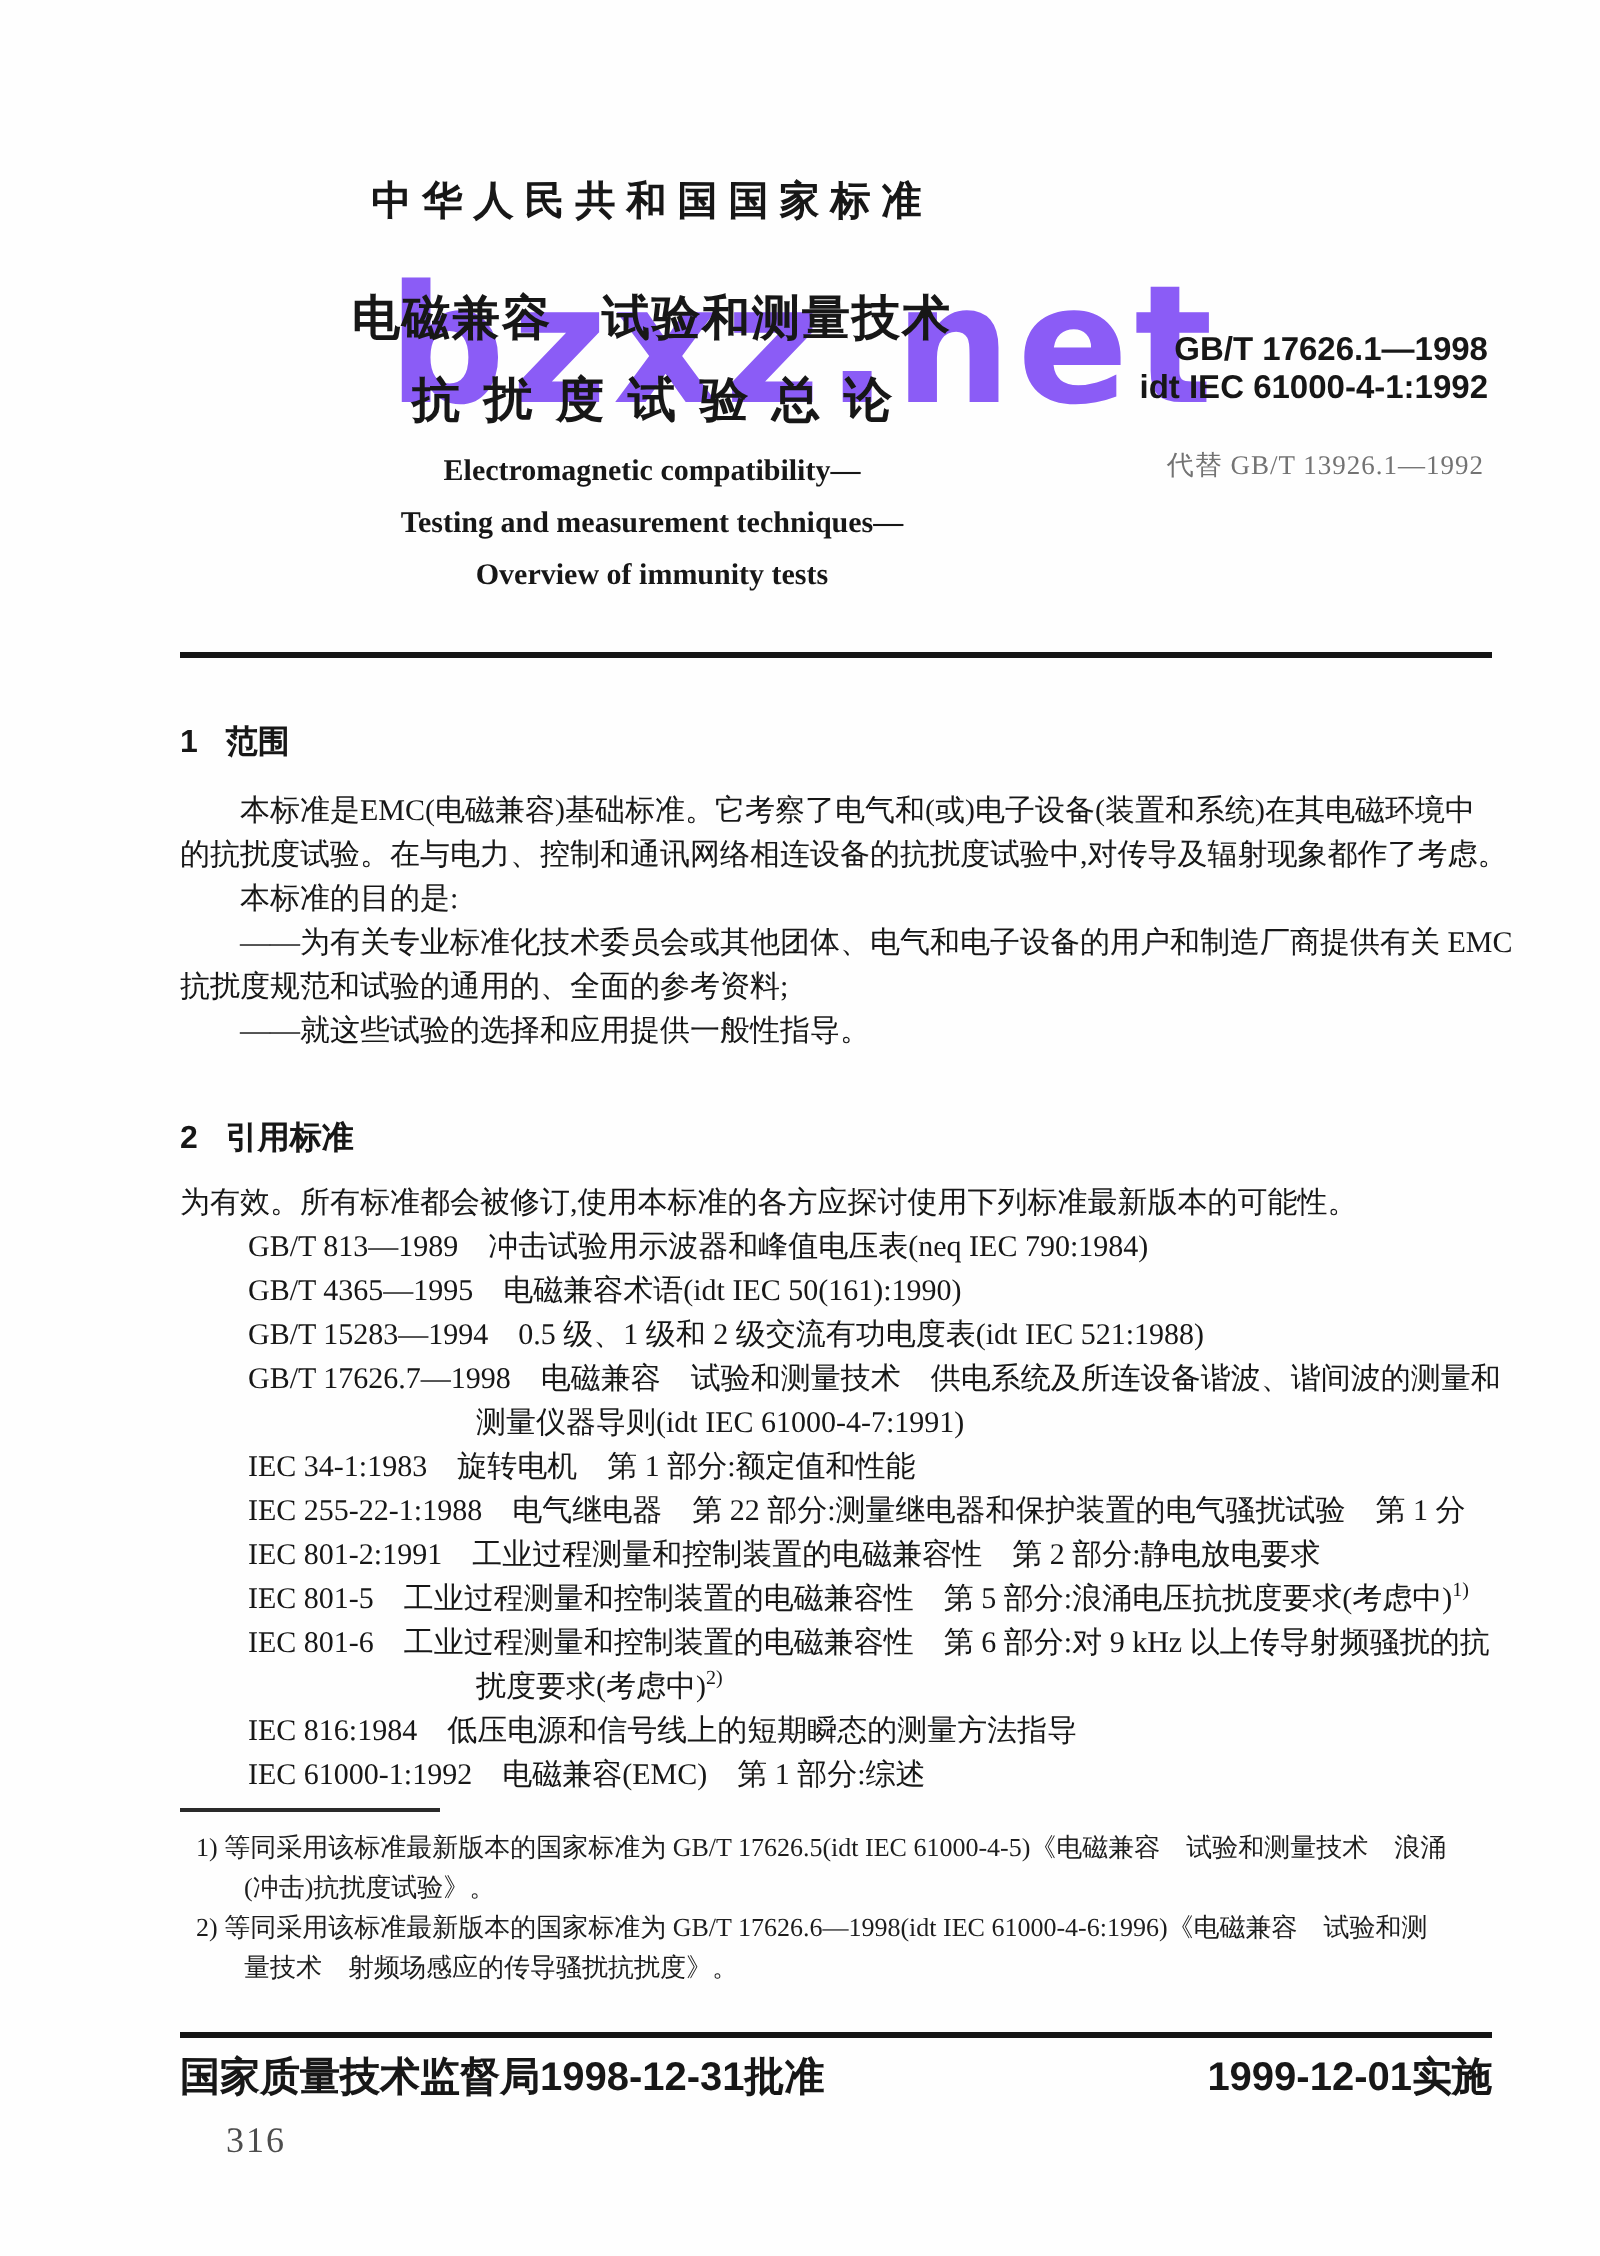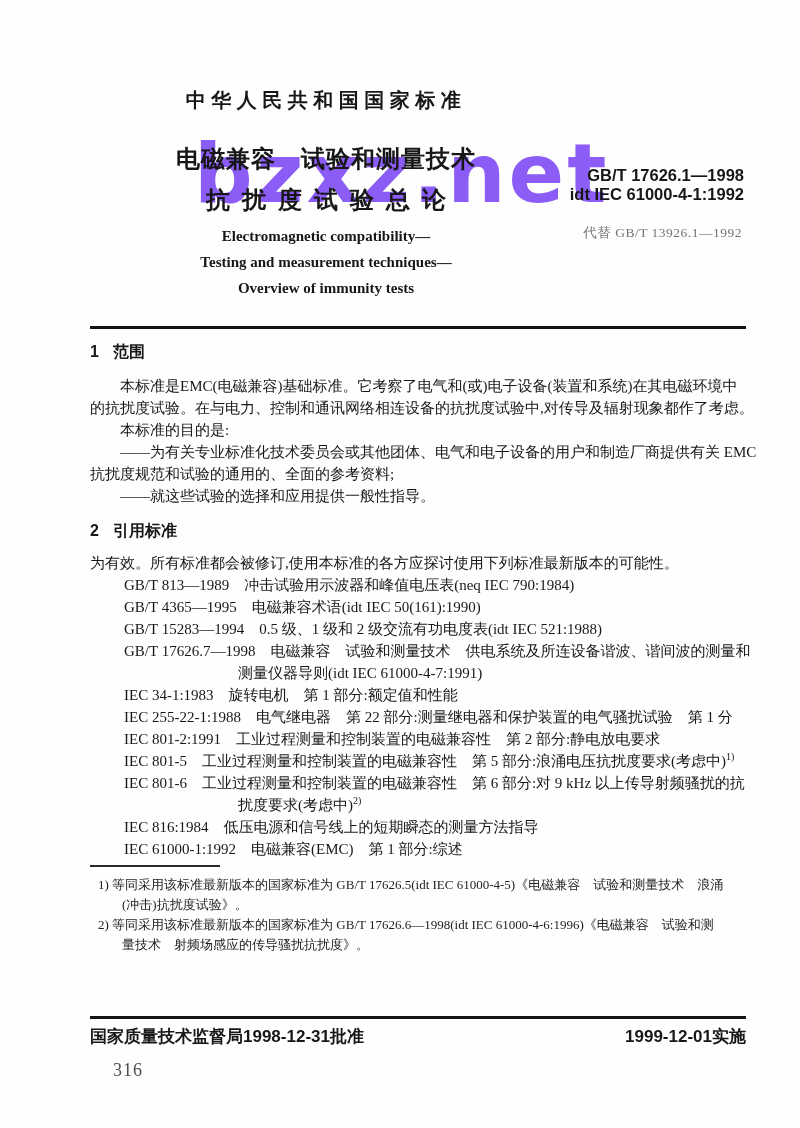--- a/index.html
+++ b/index.html
@@ -66,38 +66,38 @@
   .content{
     position:absolute;top:341px;left:90px;width:660px;
     font-size:15px;line-height:22px;
     z-index:1;
   }
   .sec-heading{
     font-family:"Liberation Sans","DejaVu Sans",sans-serif;
     font-weight:bold;font-size:16px;line-height:22px;
     margin:0;
   }
-  .sec-heading.first{margin-top:0;margin-bottom:12px;}
-  .sec-heading.second{margin-top:13px;margin-bottom:10px;}
+  .sec-heading.first{margin-top:20px;margin-bottom:12px;}
+  .sec-heading.second{margin-top:32px;margin-bottom:10px;}
   .sec-num{display:inline-block;margin-right:14px;}
   .line{white-space:nowrap;}
   .ind{padding-left:30px;}
   .ref{padding-left:34px;}
   .ref-cont{padding-left:148px;}
   sup{font-size:10px;line-height:0;}
   .fn-rule{width:130px;height:2px;background:#2a2a2a;margin-top:5px;margin-bottom:8px;}
   .footnotes{font-size:13px;line-height:20px;color:#1d1d1d;}
   .fn-line1{padding-left:8px;white-space:nowrap;}
   .fn-line2{padding-left:32px;white-space:nowrap;}
   
   .footer-row{
     position:absolute;top:1025px;left:90px;width:656px;
     display:flex;justify-content:space-between;align-items:baseline;
     font-family:"Liberation Sans","DejaVu Sans",sans-serif;
-    font-weight:bold;font-size:17px;
+    font-weight:bold;font-size:20px;
     z-index:1;
   }
   .page-number{
     position:absolute;top:1060px;left:113px;
     font-size:18px;color:#4d4d4d;letter-spacing:1px;
     z-index:1;
   }
 </style>
 </head>
 <body>

